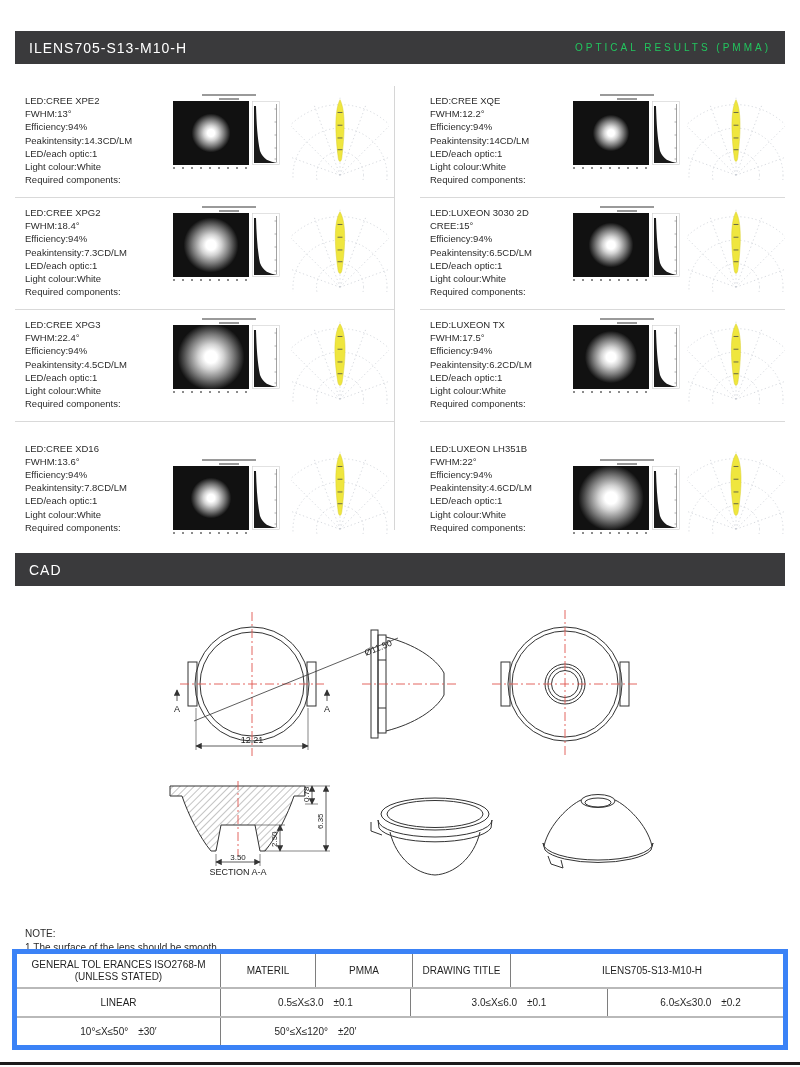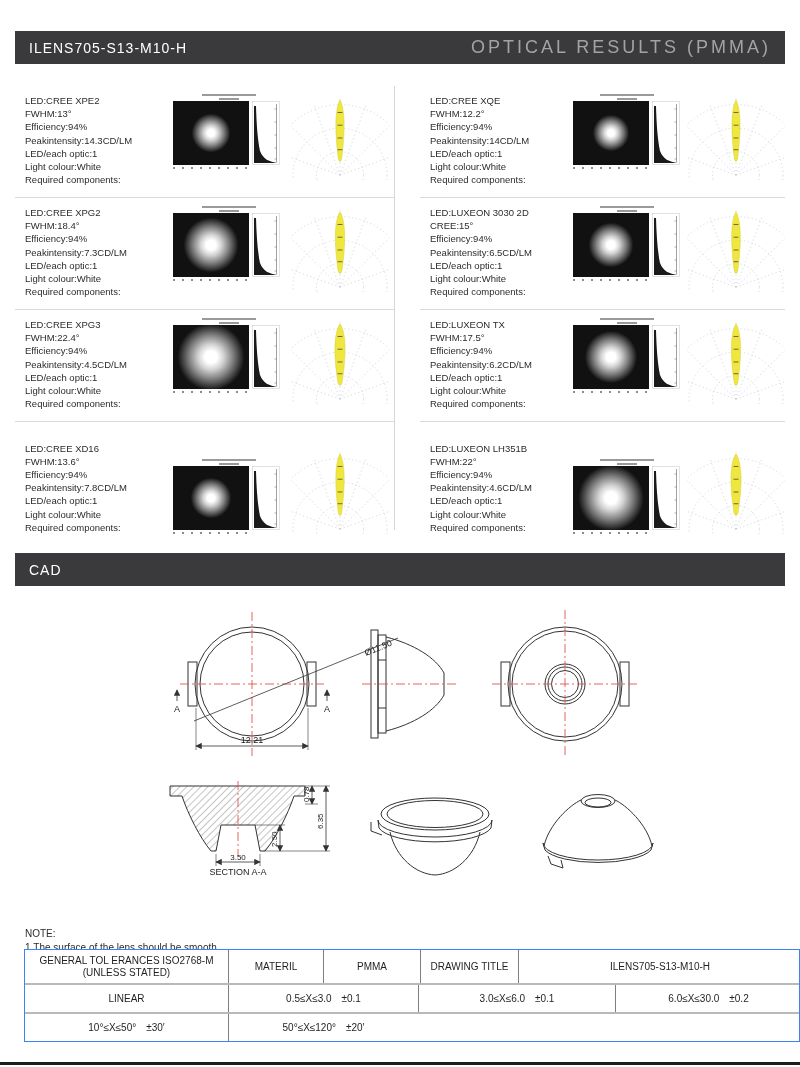--- a/index.html
+++ b/index.html
@@ -6,21 +6,21 @@
   html,body { background:#ffffff; }
   body { font-family:"Liberation Sans", sans-serif; color:#222; }
   .page { position:relative; width:800px; height:1067px; background:#fff; overflow:hidden; margin:0 auto; }
 
   
   .bar { position:absolute; left:15px; width:770px; height:33px; background:#3a3a3c;
          display:flex; align-items:center; justify-content:space-between; padding:0 14px; }
   .bar--top { top:31px; }
   .bar--cad { top:553px; }
   .bar .bar-left  { color:#fff; font-size:14px; letter-spacing:1px; }
-  .bar .bar-right { color:#a3a3a3; font-size:18px; letter-spacing:3px; }
+  .bar .bar-right { color:#22c55e; font-size:10px; letter-spacing:3px; }
 
   
   .results { position:absolute; left:15px; top:86px; width:770px;
              display:grid; grid-template-columns:380px 365px; column-gap:25px; grid-auto-rows:112px; }
   .col-divider { position:absolute; left:394px; top:86px; height:444px; width:1px; background:#d6d6d6; }
   .block { display:flex; align-items:flex-start; padding:6px 0 0 10px; border-bottom:1px solid #d9d9d9; }
   .block.last-row { border-bottom:none;align-items:flex-end; }
   .specs { width:148px; font-size:9.5px; line-height:13.2px; color:#2b2b2b; padding-top:2px; }
   .specs div { white-space:nowrap; }
 
@@ -40,21 +40,21 @@
   .polar svg { width:98px; height:88px; }
 
   
   .cad-svg { position:absolute; left:0; top:598px; width:800px; height:300px; }
 
   
   .note { position:absolute; left:25px; top:893px; font-size:10px; line-height:13.5px; color:#2b2b2b;margin-top:34px; }
   .note .indent { padding-left:9px; }
 
   
-  .tol-table { position:absolute; left:24px; top:949px; width:776px; border:1px solid #3b82f6; background:#fff; }
+  .tol-table { position:absolute; left:12px; top:949px; width:776px; border:5px solid #3b82f6; background:#fff; }
   .t-head, .t-row { display:grid; align-items:center; }
   .t-head { grid-template-columns:203px 95px 97px 98px 283px; height:33px; }
   .t-row  { grid-template-columns:203px 190px 197px 186px; height:29px; border-top:2px solid #b9b9b9; }
   .t-cell { height:100%; display:flex; flex-direction:column; align-items:center; justify-content:center;
             font-size:10px; color:#1f1f1f; text-align:center; border-left:1px solid #7e7e7e; line-height:11.5px; }
   .t-cell:first-child { border-left:none; }
   .t-cell .pair { display:flex; gap:10px; }
 
   .footer-rule { position:absolute; left:0; top:1062px; width:800px; height:3px; background:#1c1c1c; }
 

